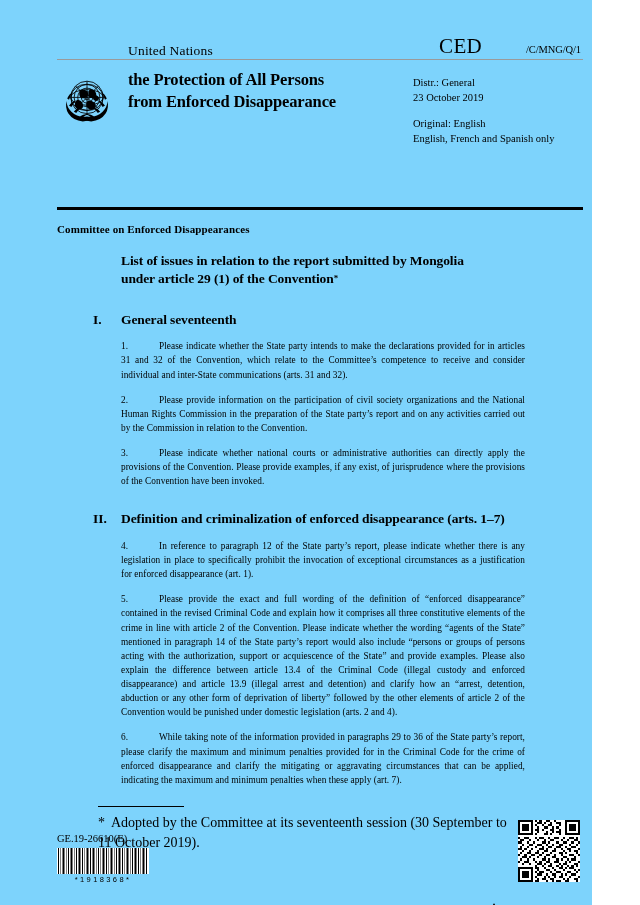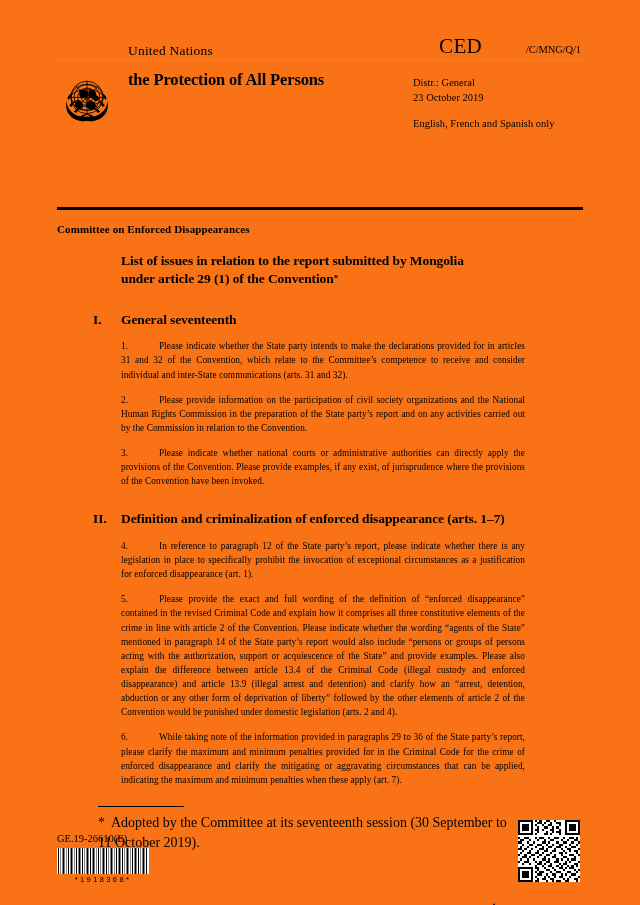--- a/index.html
+++ b/index.html
@@ -11,22 +11,22 @@
     width: 640px;
     height: 905px;
     position: relative;
     font-family: "Liberation Serif", "DejaVu Serif", serif;
     color: #000000;
     overflow: hidden;
   }
   .page {
     position: absolute;
     left: 0; top: 0;
-    width: 640px; height: 905px;
-    background: #f97316;
+    width: 592px; height: 905px;
+    background: #7dd3fc;
   }
 
   
   .masthead {
     position: absolute;
     left: 57px;
     top: 36px;
     width: 526px;
   }
   .mast-top {
@@ -286,26 +286,28 @@
             <path d="M68 70 q-4 -6 -10 -9 q9 1 14 7 q-2 1 -4 2 z"></path>
             <path d="M42 78 q5 -5 11 -6 q-9 -1 -15 4 q2 1 4 2 z"></path>
             <path d="M58 78 q-5 -5 -11 -6 q9 -1 15 4 q-2 1 -4 2 z"></path>
             <rect x="44" y="80" width="12" height="3" rx="1.5"></rect>
           </g>
         </svg>
       </div>
 
       <div class="mast-title">
         <div>the Protection of All Persons</div>
+        <div>from Enforced Disappearance</div>
       </div>
 
       <div class="mast-meta">
         <div>Distr.: General</div>
         <div>23 October 2019</div>
         <div class="gap"></div>
+        <div>Original: English</div>
         <div>English, French and Spanish only</div>
       </div>
 
     </div>
   </div>
 
   <div class="rule-thick"></div>
 
   <div class="committee">Committee on Enforced Disappearances</div>
 

